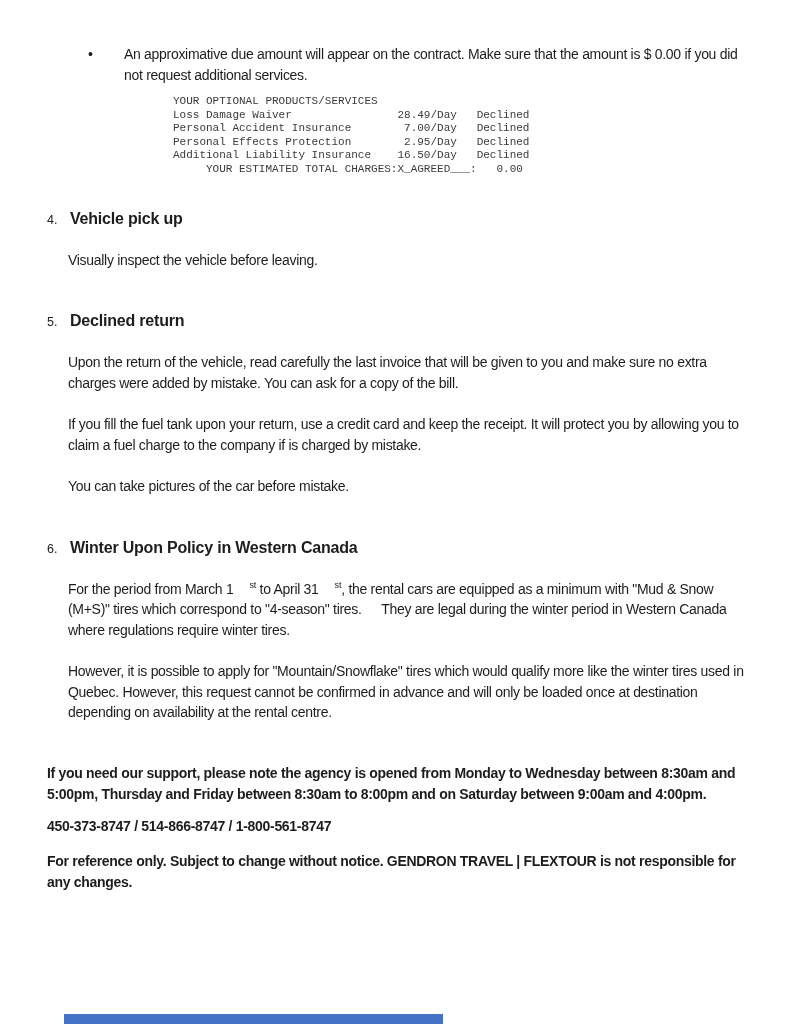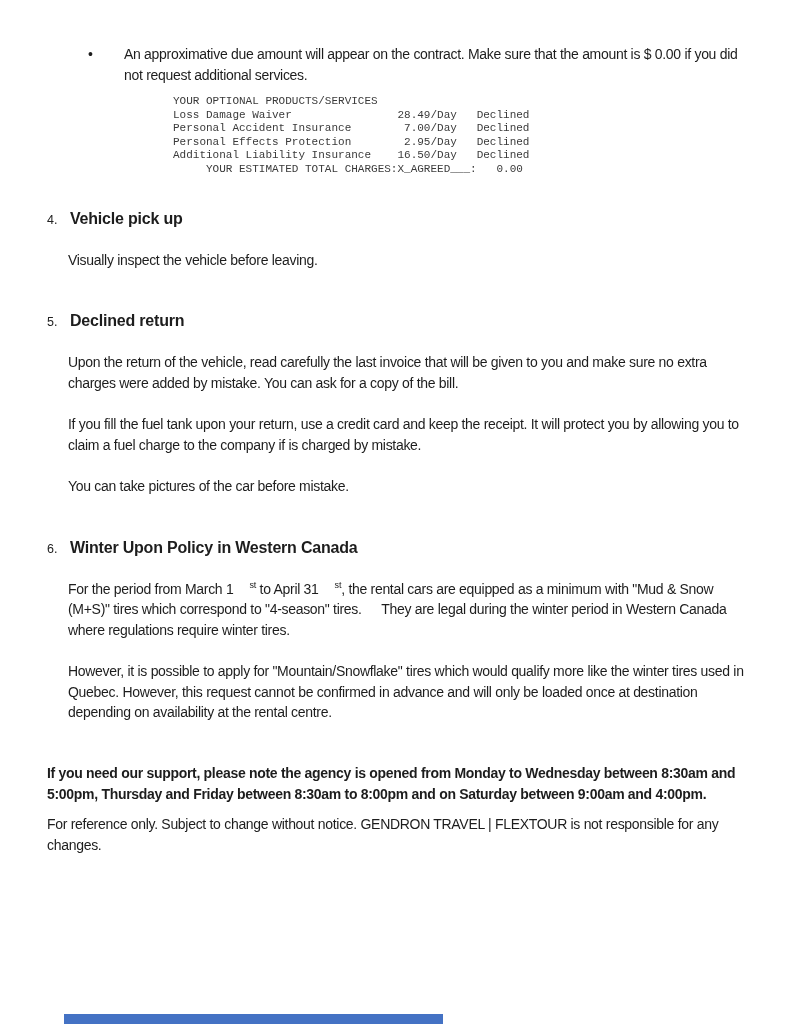--- a/index.html
+++ b/index.html
@@ -42,21 +42,21 @@
   .para.first { margin-top:22px; }
   .para .b { font-weight:normal;padding-left:16px; }
   .para sup { font-size:9px; line-height:0; letter-spacing:-0.2px; }
 
   
   .footer { margin-top:40px; }
   .footer-para { width:700px; font-size:14px; line-height:21px; letter-spacing:-0.3px; }
   .footer-para.bold { font-weight:bold; }
   .footer-hours { margin:0; }
   .footer-phones { margin-top:11px; }
-  .footer-disclaimer { margin-top:9px; }
+  .footer-disclaimer { margin-top:9px;font-weight:bold; }
 
   
   .bottom-bar {
     position:absolute;
     left:64px; bottom:0;
     width:379px; height:10px;
     background:#4472c4;
   }
 </style>
 </head>
@@ -99,18 +99,19 @@
             <span class="section-number">6.</span>
             <span class="section-title">Winter Upon Policy in Western Canada</span>
           </div>
           <p class="para first"><span>For the period from March 1</span><sup class="b">st</sup><span> to April 31</span><sup class="b">st</sup><span>, the rental cars are equipped as a minimum with "Mud &amp; Snow (M+S)" tires which correspond to "4-season" tires. </span><span class="b">They are legal during the winter period in Western Canada where regulations require winter tires.</span></p>
           <p class="para"><span>However, it is possible to apply for "Mountain/Snowflake" tires which would qualify more like the winter tires used in Quebec. However, this request cannot be confirmed in advance and will only be loaded once at destination depending on availability at the rental centre.</span></p>
         </section>
       </div>
 
     <div class="footer">
       <p class="footer-para bold footer-hours">If you need our support, please note the agency is opened from Monday to Wednesday between 8:30am and 5:00pm, Thursday and Friday between 8:30am to 8:00pm and on Saturday between 9:00am and 4:00pm.</p>
+      <p class="footer-para bold footer-phones">450-373-8747 / 514-866-8747 / 1-800-561-8747</p>
       <p class="footer-para footer-disclaimer">For reference only. Subject to change without notice. GENDRON TRAVEL | FLEXTOUR is not responsible for any changes.</p>
     </div>
 
   </div>
   <div class="bottom-bar" style="background: rgb(68, 114, 196);"></div>
 </div>
 
 </body></html>

